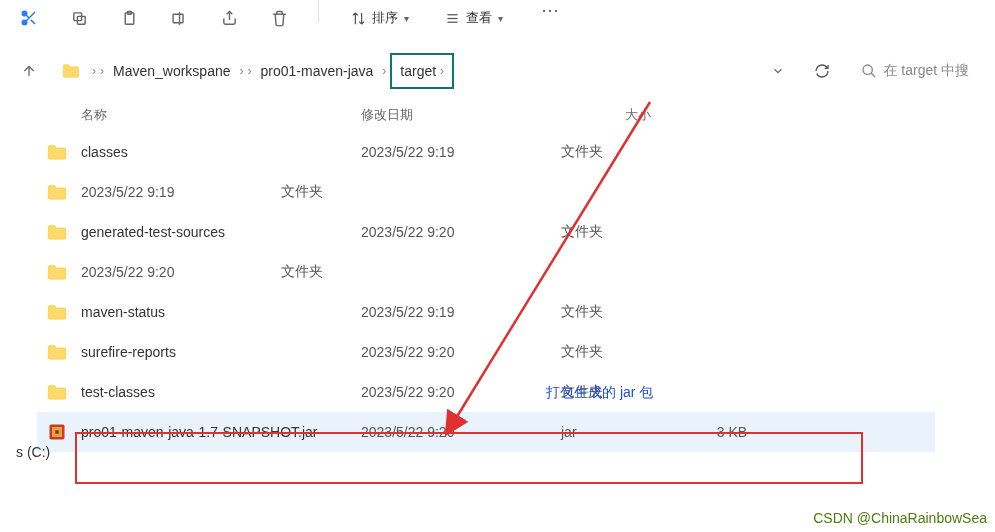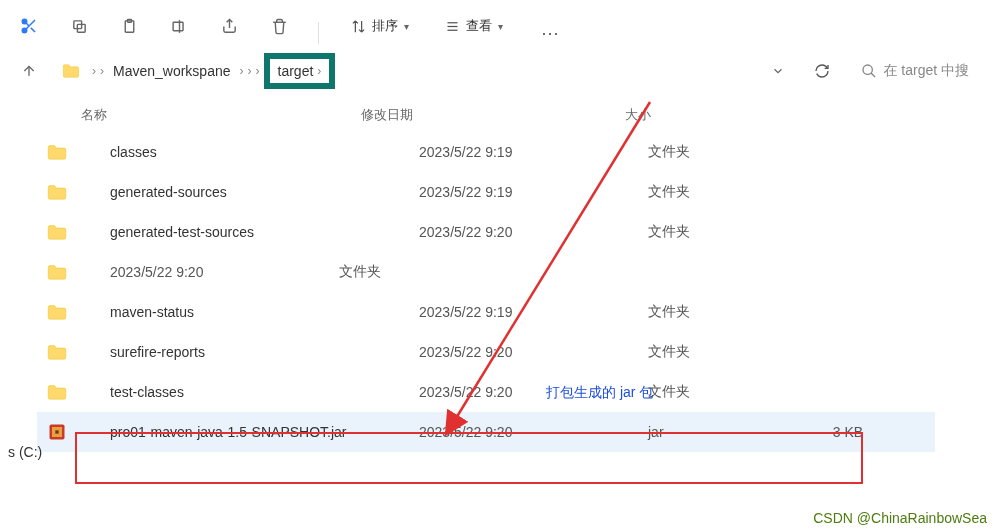--- a/index.html
+++ b/index.html
@@ -10,21 +10,21 @@
     background: #fff;
     width: 995px;
     height: 532px;
     overflow: hidden;
     position: relative;
   }
   
   .top-toolbar {
     height: 44px;
     display: flex;
-    align-items: flex-end;
+    align-items: flex-start;
     padding: 0 10px;
     gap: 12px;
   }
   .tb-btn {
     width: 38px; height: 36px;
     display: flex; align-items: center; justify-content: center;
     border-radius: 4px;
     color: #555;
   }
   .tb-btn.blue svg { stroke: #2f7af5; fill: #2f7af5; }
@@ -60,21 +60,21 @@
   }
   .folder-ico-small {
     width: 18px; height: 14px; margin-right: 10px;
   }
   .crumb {
     padding: 0 7px; font-size: 14px; color: #333;
     display: flex; align-items: center; height: 100%;
   }
   .crumb-sep { color: #888; padding: 0 2px; font-size: 12px; }
   .crumb.highlight {
-    border: 6px solid #0f766e;
+    border: 2px solid #0f766e;
     padding: 5px 8px; margin: 0 2px;
   }
   .addr-spacer { flex: 1; }
   .nav-btn {
     width: 30px; height: 30px; display:flex;
     align-items:center; justify-content:center;
     color:#555;
   }
   .search-box {
     display: flex; align-items: center;
@@ -95,21 +95,21 @@
     padding-left: 44px;
   }
   .col-name { flex: 0 0 280px; }
   .col-date { flex: 0 0 200px; }
   .col-type { flex: 0 0 130px; }
   .col-size { flex: 0 0 90px; text-align: right; }
   .file-row {
     display: flex; align-items: center;
     height: 40px;
     padding-left: 10px;
-    font-size: 14px; color: #333; gap: 29px;
+    font-size: 14px; color: #333;
   }
   .file-row.selected {
     background: #eaf3fb;
   }
   .file-row .icon-cell {
     width: 34px; display: flex; align-items: center; justify-content: flex-start;
   }
   .file-row .name-cell { flex: 0 0 280px; }
   .file-row .date-cell { flex: 0 0 200px; color: #555; }
   .file-row .type-cell { flex: 0 0 130px; color: #555; }
@@ -135,21 +135,21 @@
   .red-label {
     position: absolute;
     color: #1d4ed8;
     font-size: 14px;
     pointer-events: none;
   }
 
   
   .drive-label {
     position: absolute;
-    left: 8px; top: 444px;
+    left: 16px; top: 444px;
     font-size: 14px; color: #333;
   }
 
   .watermark {
     position: absolute;
     right: 8px; bottom: 6px;
     font-size: 14px; color: #4d7c0f;
   }
 </style>
 </head>
@@ -225,20 +225,21 @@
   </div>
   <div class="breadcrumb">
     <svg class="folder-ico-small" viewBox="0 0 24 20">
         <path d="M1 3a2 2 0 012-2h6l2 3h10a2 2 0 012 2v11a2 2 0 01-2 2H3a2 2 0 01-2-2V3z" fill="#ffd96b" stroke="#e6b800" stroke-width="0.5"></path>
       </svg>
     <span class="crumb-sep">›</span>
     <span class="crumb-sep">›</span>
     <span class="crumb">Maven_workspane</span>
     <span class="crumb-sep">›</span>
     <span class="crumb-sep">›</span>
+    <span class="crumb">pro01-maven-java</span>
     <span class="crumb-sep">›</span>
     <span class="crumb highlight">
       <span>target</span>&nbsp;<span style="color:#888;font-size:12px">›</span>
     </span>
   </div>
   <div class="addr-spacer"></div>
   <div class="nav-btn">
     <svg width="14" height="14" viewBox="0 0 24 24" fill="none" stroke="#666" stroke-width="2">
         <polyline points="6 9 12 15 18 9"></polyline>
       </svg>
@@ -275,21 +276,20 @@
         <div class="date-cell">2023/5/22 9:19</div>
         <div class="type-cell">文件夹</div>
         <div class="size-cell"></div>
       </div>
       <div class="file-row">
         <div class="icon-cell">
           <svg class="folder-icon" viewBox="0 0 24 20">
             <path d="M1 4a2 2 0 012-2h6l2 3h10a2 2 0 012 2v10a2 2 0 01-2 2H3a2 2 0 01-2-2V4z" fill="#ffd96b" stroke="#e6b800" stroke-width="0.5"></path>
           </svg>
         </div>
-        <div class="name-cell">generated-sources</div>
         <div class="date-cell">2023/5/22 9:19</div>
         <div class="type-cell">文件夹</div>
         <div class="size-cell"></div>
       </div>
       <div class="file-row">
         <div class="icon-cell">
           <svg class="folder-icon" viewBox="0 0 24 20">
             <path d="M1 4a2 2 0 012-2h6l2 3h10a2 2 0 012 2v10a2 2 0 01-2 2H3a2 2 0 01-2-2V4z" fill="#ffd96b" stroke="#e6b800" stroke-width="0.5"></path>
           </svg>
         </div>
@@ -342,21 +342,21 @@
         <div class="size-cell"></div>
       </div>
       <div class="file-row selected">
         <div class="icon-cell">
           <svg class="jar-icon" viewBox="0 0 24 24">
             <rect x="3" y="3" width="18" height="18" rx="2" fill="#c83a2a"></rect>
             <rect x="6" y="6" width="12" height="12" fill="#e8a03c"></rect>
             <path d="M10 10h4v4h-4z" fill="#7a3020"></path>
           </svg>
         </div>
-        <div class="name-cell">pro01-maven-java-1.5-SNAPSHOT.jar</div>
+        <div class="name-cell">pro01-maven-java-1.7-SNAPSHOT.jar</div>
         <div class="date-cell">2023/5/22 9:20</div>
         <div class="type-cell">jar</div>
         <div class="size-cell">3 KB</div>
       </div>
     </div>
 </div>
 
 <div class="red-box" style="left:75px; top:432px; width:788px; height:52px;"></div>
 
 <svg class="red-arrow-svg" style="left:440px; top:100px; width:260px; height:340px;">

